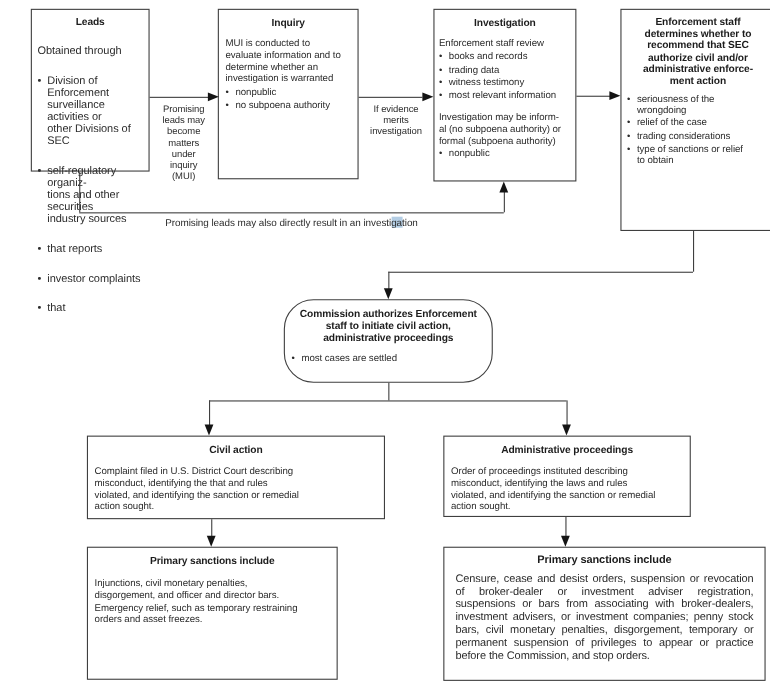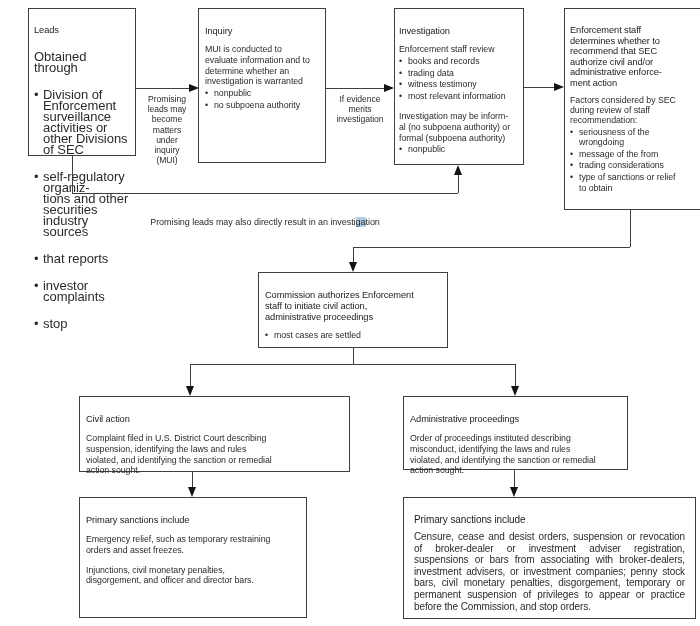--- a/index.html
+++ b/index.html
@@ -5,31 +5,31 @@
   html,body{margin:0;padding:0;background:#ffffff;}
   .canvas{
     position:relative;width:700px;height:626px;background:#ffffff;overflow:hidden;
     font-family:"Liberation Sans","DejaVu Sans",sans-serif;color:#2b2b2b;
   }
   .box{
     position:absolute;background:#ffffff;border:1px solid #3f3f3f;box-sizing:border-box;
     padding:5px 6px;
   }
   .bt{
-    margin:12px 0 7px 0;font-size:9.3px;font-weight:normal;
+    margin:2px 0 7px 0;font-size:9.3px;font-weight:bold;text-align:center;
     letter-spacing:-0.1px;white-space:pre-line;line-height:11px;color:#1c1c1c;
   }
   .tx{
     margin:0;font-size:8.8px;line-height:10.8px;white-space:pre-line;letter-spacing:-0.05px;
   }
   .gapT{margin-top:9px;}
   .bul{display:flex;margin-top:1px;}
   .dot{flex:0 0 9px;width:9px;font-size:8.8px;line-height:10.8px;}
   .bul .tx{flex:1;}
-  .small .tx,.small .dot{font-size:13px;line-height:11px;margin-top:15px;}
+  .small .tx,.small .dot{font-size:10px;line-height:11px;margin-top:15px;}
   
   .hline{position:absolute;height:1px;background:#3f3f3f;}
   .vline{position:absolute;width:1px;background:#3f3f3f;}
   .ah-right{position:absolute;width:0;height:0;border-top:4px solid transparent;border-bottom:4px solid transparent;border-left:10px solid #141414;}
   .ah-down{position:absolute;width:0;height:0;border-left:4px solid transparent;border-right:4px solid transparent;border-top:10px solid #141414;}
   .ah-up{position:absolute;width:0;height:0;border-left:4px solid transparent;border-right:4px solid transparent;border-bottom:10px solid #141414;}
   .edge-label{
     position:absolute;font-size:8.6px;line-height:10.2px;text-align:center;
     white-space:pre-line;letter-spacing:-0.05px;color:#2b2b2b;
   }
@@ -38,21 +38,21 @@
     letter-spacing:-0.05px;color:#2b2b2b;
   }
   .hl{background:#b3cde4;}
   
   #box-leads{left:28px;top:8px;width:108px;height:148px;padding:4px 5px;}
   #box-inquiry{left:198px;top:8px;width:128px;height:155px;}
   #box-investigation{left:394px;top:8px;width:130px;height:157px;padding:5px 4px;}
   #box-enforcement{left:564px;top:8px;width:141px;height:202px;padding:4px 5px;}
   #box-enforcement .tx{line-height:10.4px;}
   #box-enforcement .bt{line-height:10.6px;margin-bottom:6px;}
-  #box-commission{left:258px;top:272px;width:190px;height:76px;}
+  #box-commission{left:258px;top:272px;width:190px;height:76px;border-radius:27px;}
   #box-civil{left:79px;top:396px;width:271px;height:76px;}
   #box-admin{left:403px;top:396px;width:225px;height:74px;}
   #box-sleft{left:79px;top:497px;width:228px;height:121px;}
   #box-sright{left:403px;top:497px;width:293px;height:122px;padding:4px 10px;}
   #box-sright .tx{font-size:10px;line-height:11.6px;white-space:normal;text-align:justify;letter-spacing:-0.1px;}
   #box-sright .bt{font-size:10px;margin-bottom:6px;}
   #box-civil .bt,#box-admin .bt,#box-sleft .bt{margin-bottom:8px;}
 </style>
 </head>
 <body>
@@ -77,21 +77,21 @@
     <div class="bul">
         <span class="dot">•</span>
         <span class="tx">that reports</span>
       </div>
     <div class="bul">
         <span class="dot">•</span>
         <span class="tx">investor complaints</span>
       </div>
     <div class="bul">
         <span class="dot">•</span>
-        <span class="tx">stop</span>
+        <span class="tx">that</span>
       </div>
   </section>
 
   <section class="box" id="box-inquiry">
     <h3 class="bt">Inquiry</h3>
     <p class="tx">MUI is conducted to
 evaluate information and to
 determine whether an
 investigation is warranted</p>
     <div class="bul gapT">
@@ -132,31 +132,28 @@
       </div>
   </section>
 
   <section class="box" id="box-enforcement">
     <h3 class="bt">Enforcement staff
 determines whether to
 recommend that SEC
 authorize civil and/or
 administrative enforce-
 ment action</h3>
-    <p class="tx">Factors considered by SEC
-during review of staff
-recommendation:</p>
     <div class="bul gapT">
         <span class="dot">•</span>
         <span class="tx">seriousness of the
 wrongdoing</span>
       </div>
     <div class="bul">
         <span class="dot">•</span>
-        <span class="tx">message of the from</span>
+        <span class="tx">relief of the case</span>
       </div>
     <div class="bul">
         <span class="dot">•</span>
         <span class="tx">trading considerations</span>
       </div>
     <div class="bul">
         <span class="dot">•</span>
         <span class="tx">type of sanctions or relief
 to obtain</span>
       </div>
@@ -168,39 +165,39 @@
 administrative proceedings</h3>
     <div class="bul gapT">
         <span class="dot">•</span>
         <span class="tx">most cases are settled</span>
       </div>
   </section>
 
   <section class="box" id="box-civil">
     <h3 class="bt">Civil action</h3>
     <p class="tx">Complaint filed in U.S. District Court describing
-suspension, identifying the laws and rules
+misconduct, identifying the that and rules
 violated, and identifying the sanction or remedial
 action sought.</p>
   </section>
 
   <section class="box" id="box-admin">
     <h3 class="bt">Administrative proceedings</h3>
     <p class="tx">Order of proceedings instituted describing
 misconduct, identifying the laws and rules
 violated, and identifying the sanction or remedial
 action sought.</p>
   </section>
 
   <section class="box" id="box-sleft">
     <h3 class="bt">Primary sanctions include</h3>
+    <p class="tx gapT">Injunctions, civil monetary penalties,
+disgorgement, and officer and director bars.</p>
     <p class="tx">Emergency relief, such as temporary restraining
 orders and asset freezes.</p>
-    <p class="tx gapT">Injunctions, civil monetary penalties,
-disgorgement, and officer and director bars.</p>
   </section>
 
   <section class="box" id="box-sright">
     <h3 class="bt">Primary sanctions include</h3>
     <p class="tx">Censure, cease and desist orders, suspension or revocation of broker-dealer or investment adviser registration, suspensions or bars from associating with broker-dealers, investment advisers, or investment companies; penny stock bars, civil monetary penalties, disgorgement, temporary or permanent suspension of privileges to appear or practice before the Commission, and stop orders.</p>
   </section>
 
   <div class="hline" style="left:136px;top:88px;width:54px;"></div>
   <div class="ah-right" style="left:189px;top:84px;"></div>
 
@@ -236,15 +233,15 @@
   <div class="edge-label" style="left:327px;top:94px;width:66px;">If evidence
 merits
 investigation</div>
   <div class="edge-label" style="left:136px;top:94px;width:62px;">Promising
 leads may
 become
 matters
 under
 inquiry
 (MUI)</div>
-  <div class="edge-label-long" style="left:130px;top:197px;width:270px;margin-top:20px;"><span>Promising leads may also directly result in an investi</span><span class="hl">ga</span><span>tion</span></div>
+  <div class="edge-label-long" style="left:130px;top:197px;width:270px;"><span>Promising leads may also directly result in an investi</span><span class="hl">ga</span><span>tion</span></div>
 
 </div>
 
 </body></html>

